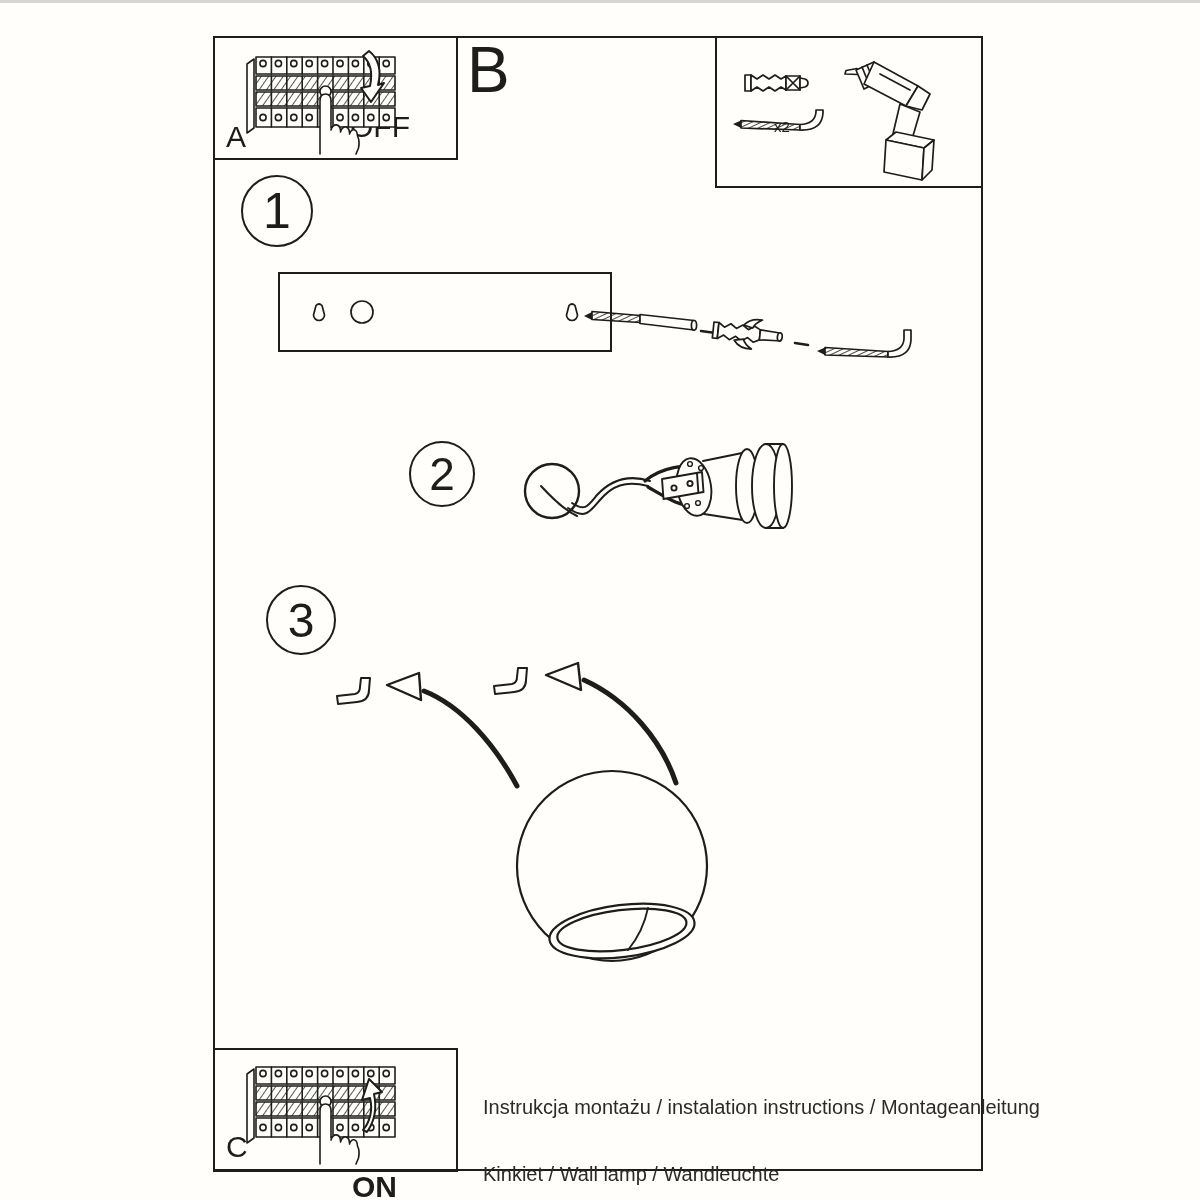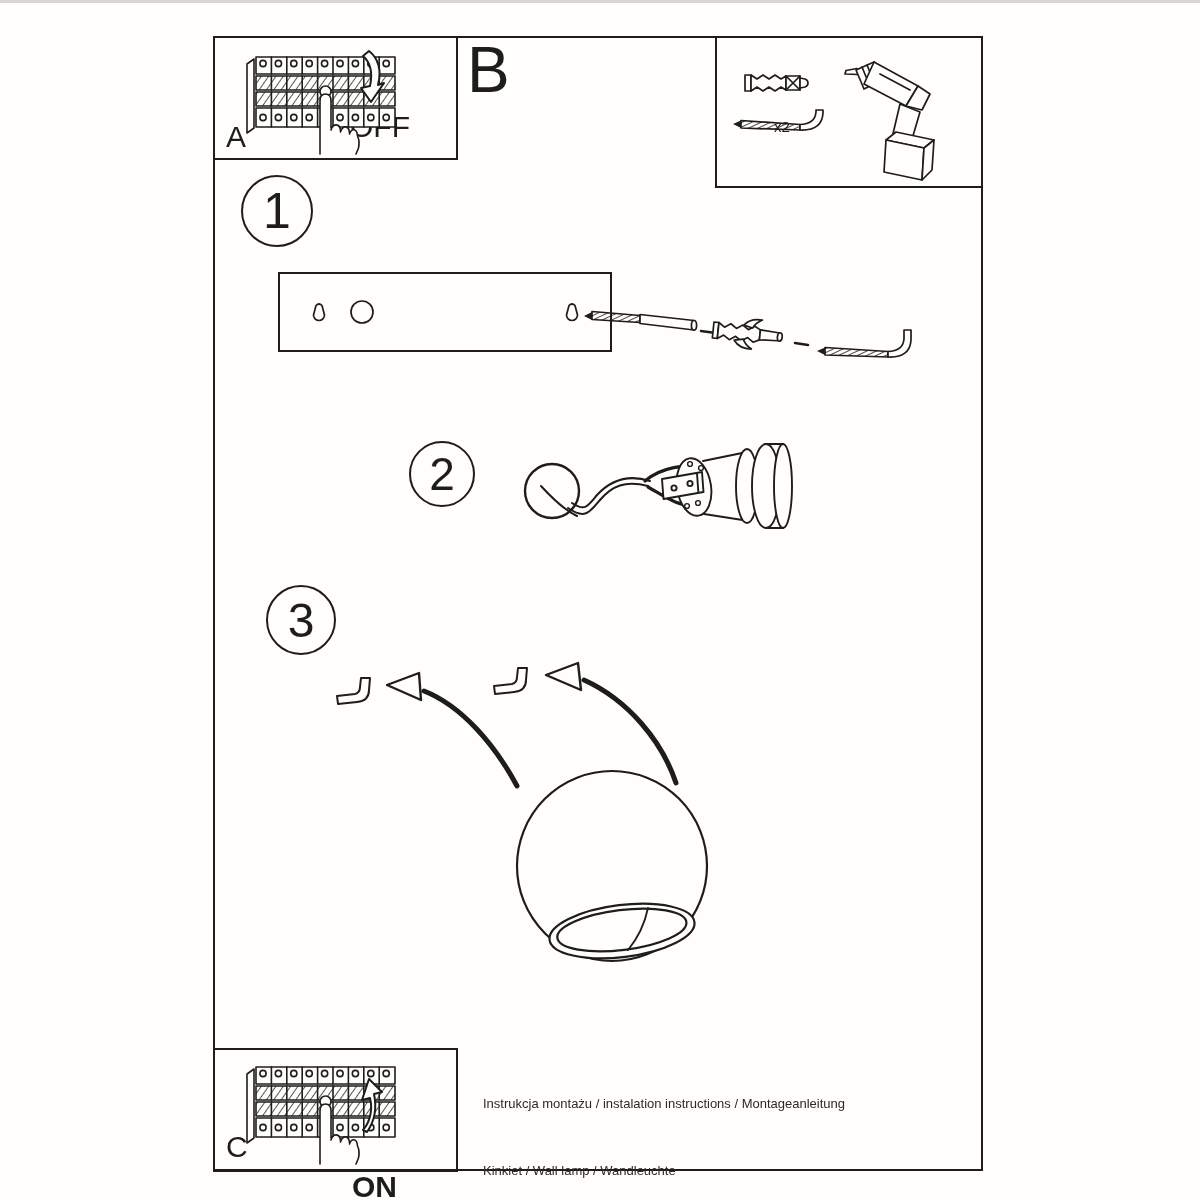--- a/index.html
+++ b/index.html
@@ -40,21 +40,21 @@
     box-sizing:border-box;background:#fffefb;
   }
   #step1{left:241px;top:175px;width:72px;height:72px;font-size:50px;}
   #step2{left:409px;top:441px;width:66px;height:66px;font-size:46px;}
   #step3{left:266px;top:585px;width:70px;height:70px;font-size:48px;}
   #plate{
     position:absolute;left:278px;top:272px;width:334px;height:80px;
     border:2px solid #1d1d1b;box-sizing:border-box;background:#fffefb;
   }
   #qty-label{position:absolute;left:774px;top:96px;font-size:15px;margin-top:22px;}
-  .footer-line{position:absolute;left:483px;font-size:13px;color:#2b2a28;}
+  .footer-line{position:absolute;left:483px;font-size:20px;color:#2b2a28;}
   #footer-1{top:1096px;}
   #footer-2{top:1163px;}
   #artwork{position:absolute;left:0;top:0;width:1200px;height:1200px;}
 </style>
 </head>
 <body>
 
 <div class="scan-edge"></div>
 
 <div id="main-frame" class="frame"></div>

